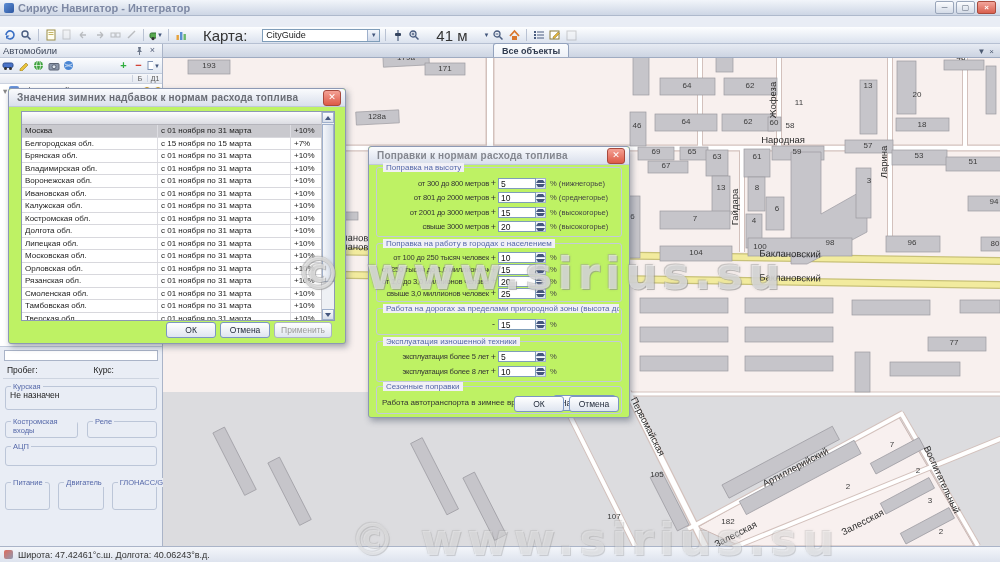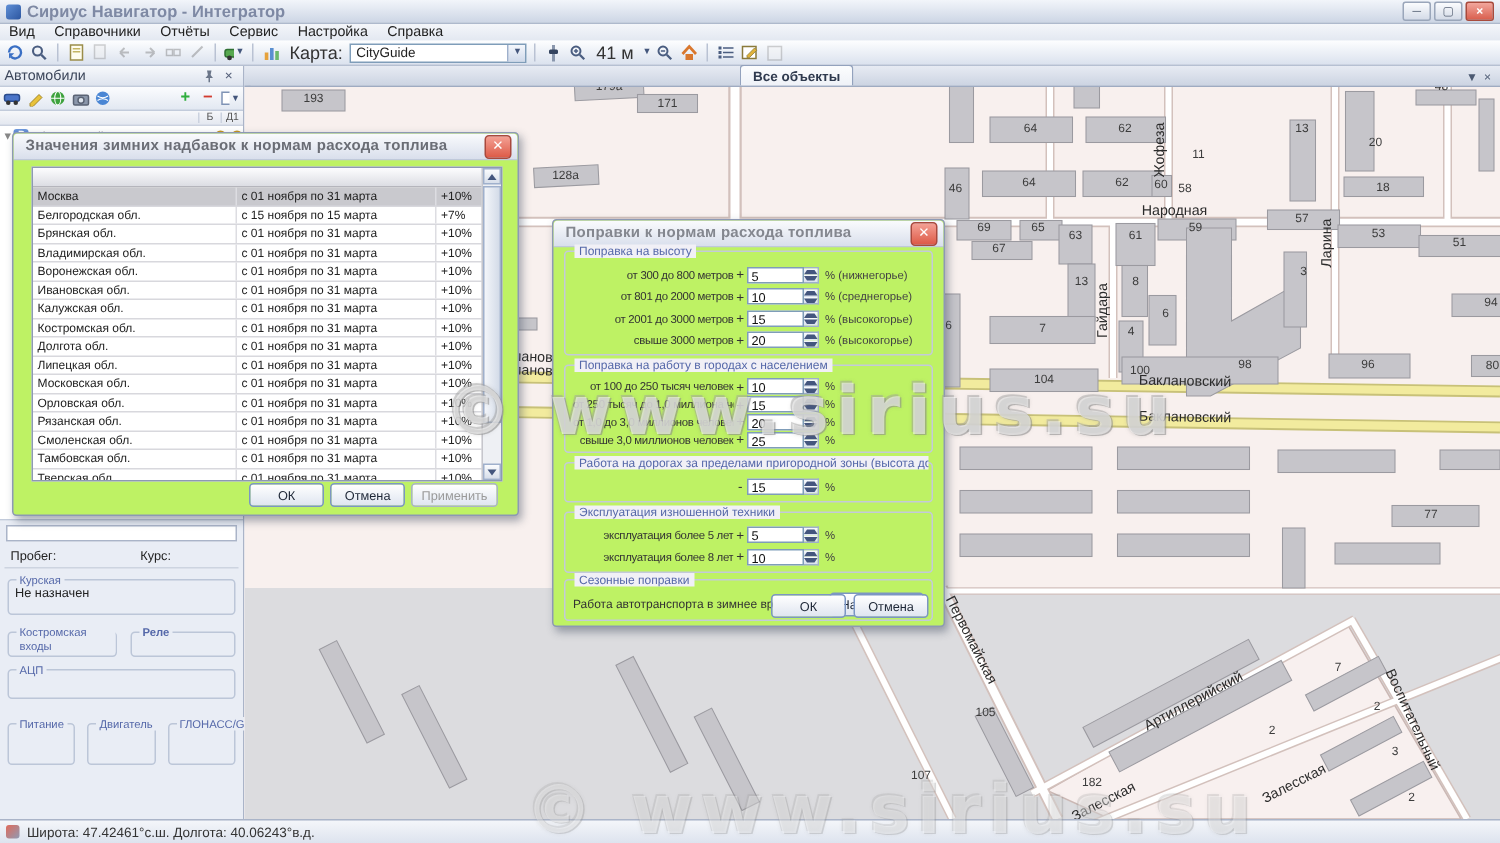--- a/index.html
+++ b/index.html
@@ -19,21 +19,21 @@
   .menubar{position:absolute;left:0;top:16px;width:1000px;height:11px;
     background:linear-gradient(#f4f6fa,#e3e8f1);display:flex;align-items:center;padding-left:6px;box-sizing:border-box;}
   .menu-item{font-size:9.5px;color:#222;margin-right:13px;}
   .toolbar{position:absolute;left:0;top:27px;width:1000px;height:17px;
     background:linear-gradient(#fdfeff,#dbe2ee);border-bottom:1px solid #b6c0d2;
     display:flex;align-items:center;padding:0 3px;box-sizing:border-box;gap:2px;}
   .tbico{width:14px;height:13px;display:flex;align-items:center;justify-content:center;border-radius:2px;}
   .tbico svg{display:block;}
   .tbico.disabled{opacity:.38;filter:grayscale(1);}
   .tbsep{width:1px;height:12px;background:#b9c2d3;margin:0 3px;}
-  .tblabel{font-size:12px;color:#333;margin:0 3px;}
+  .tblabel{font-size:15px;color:#333;margin:0 13px;}
   .combo{width:118px;height:13px;background:#fff;border:1px solid #7f9db9;font-size:9px;
     display:flex;align-items:center;padding-left:3px;box-sizing:border-box;color:#222;}
   .combo .arrow{margin-left:auto;width:11px;height:11px;background:linear-gradient(#f4f7fc,#cfd9ea);
     border-left:1px solid #9eb0cc;display:flex;align-items:center;justify-content:center;font-size:6px;color:#43567c;}
   .caret{font-size:6px;color:#43567c;margin-left:1px;}
   
   .sidebar{position:absolute;left:0;top:44px;width:163px;height:502px;background:#e9edf5;
     border-right:1px solid #aab4c8;box-sizing:border-box;}
   .side-caption{height:13px;background:linear-gradient(#f7f9fc,#dde3ee);border-bottom:1px solid #c2cbdb;
     display:flex;align-items:center;padding:0 3px;font-size:9.5px;color:#3c465a;}
@@ -140,28 +140,20 @@
 <div id="app">
 
   <div class="titlebar">
     <div class="appicon"></div>
     <div class="ttext">Сириус Навигатор - Интегратор</div>
     <div class="winbtn">─</div>
     <div class="winbtn">▢</div>
     <div class="winbtn close">×</div>
   </div>
 
-  <div class="menubar">
-      <span class="menu-item">Вид</span>
-      <span class="menu-item">Справочники</span>
-      <span class="menu-item">Отчёты</span>
-      <span class="menu-item">Сервис</span>
-      <span class="menu-item">Настройка</span>
-      <span class="menu-item">Справка</span>
-    </div>
 
   <div class="toolbar">
     <div class="tbico">
         <svg width="12" height="12">
           <path d="M2 6a4 4 0 1 1 1.2 2.8" fill="none" stroke="#3a6fc4" stroke-width="1.6"></path>
           <path d="M2 10V6.5H5.5z" fill="#3a6fc4"></path>
         </svg>
       </div>
     <div class="tbico">
         <svg width="12" height="12">
@@ -357,21 +349,21 @@
         <span>Курс:</span>
       </div>
       <div class="gbox" style="height:22px;">
         <span class="cap">Курская</span>
         <span class="val">Не назначен</span>
       </div>
       <div class="gpair" style="margin-top:4px;">
         <div class="gbox">
             <span class="cap">Костромская входы</span>
           </div>
-        <div class="gbox" style="max-width:68px;font-weight:bold;">
+        <div class="gbox" style="max-width:68px;">
             <span class="cap">Реле</span>
           </div>
       </div>
       <div class="gbox" style="margin-top:8px;height:18px;">
         <span class="cap">АЦП</span>
       </div>
       <div class="gtriple" style="margin-top:9px;">
         <div class="gbox">
             <span class="cap">Питание</span>
           </div>

